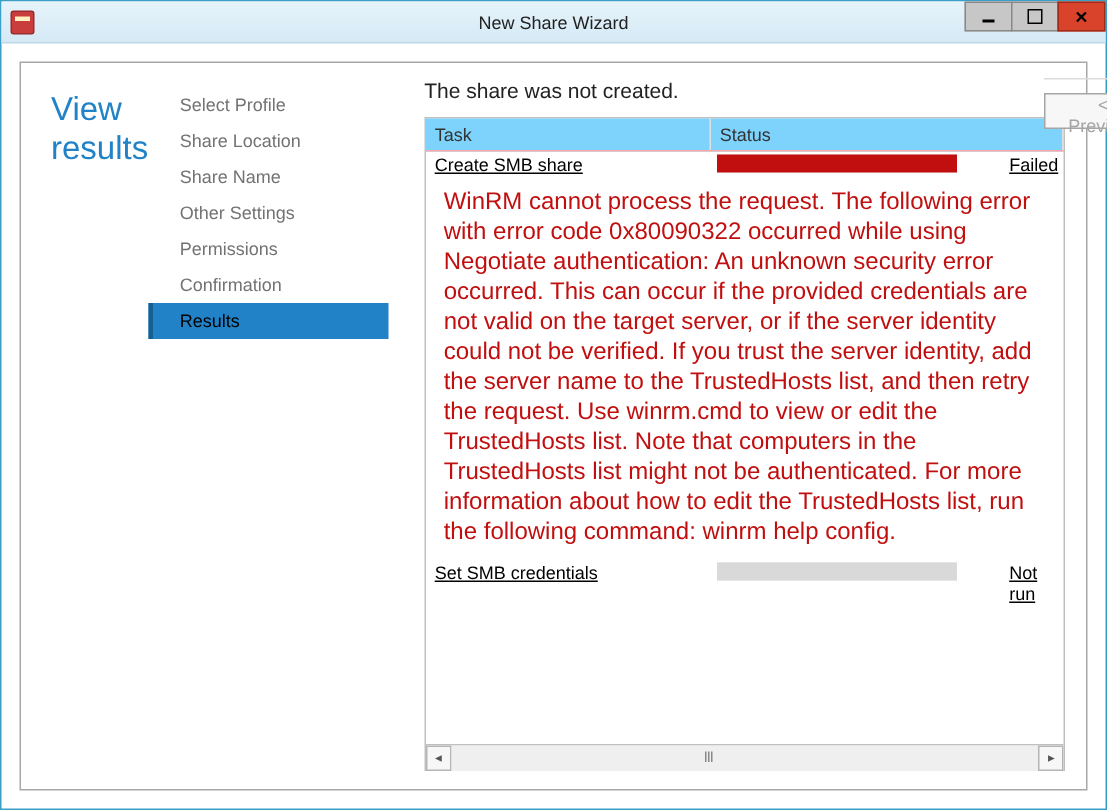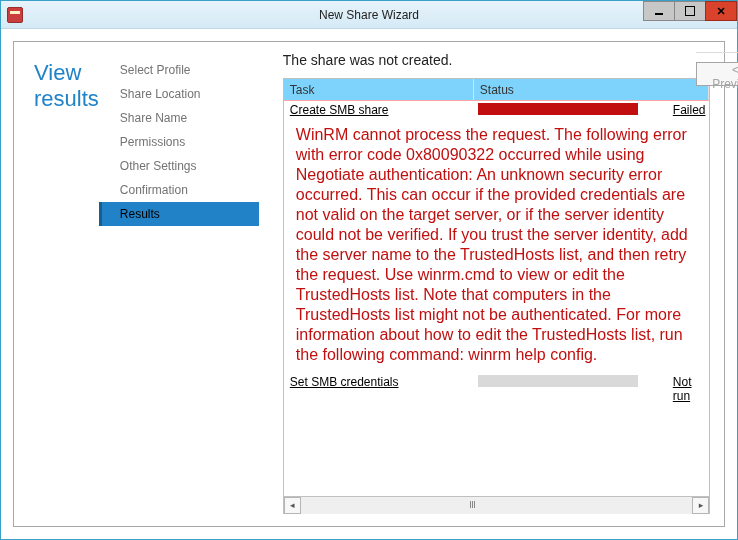--- a/index.html
+++ b/index.html
@@ -257,22 +257,22 @@
     <div class="inner">
 
       <div class="heading">View results</div>
 
       <div class="body">
 
         <div class="nav">
           <div class="nav-item">Select Profile</div>
           <div class="nav-item">Share Location</div>
           <div class="nav-item">Share Name</div>
+          <div class="nav-item">Other Settings</div>
           <div class="nav-item">Permissions</div>
-          <div class="nav-item">Other Settings</div>
           <div class="nav-item">Confirmation</div>
           <div class="nav-item active">Results</div>
         </div>
 
         <div class="main">
 
           <div class="message">The share was not created.</div>
 
           <div class="task-table">
             <div class="task-header">

